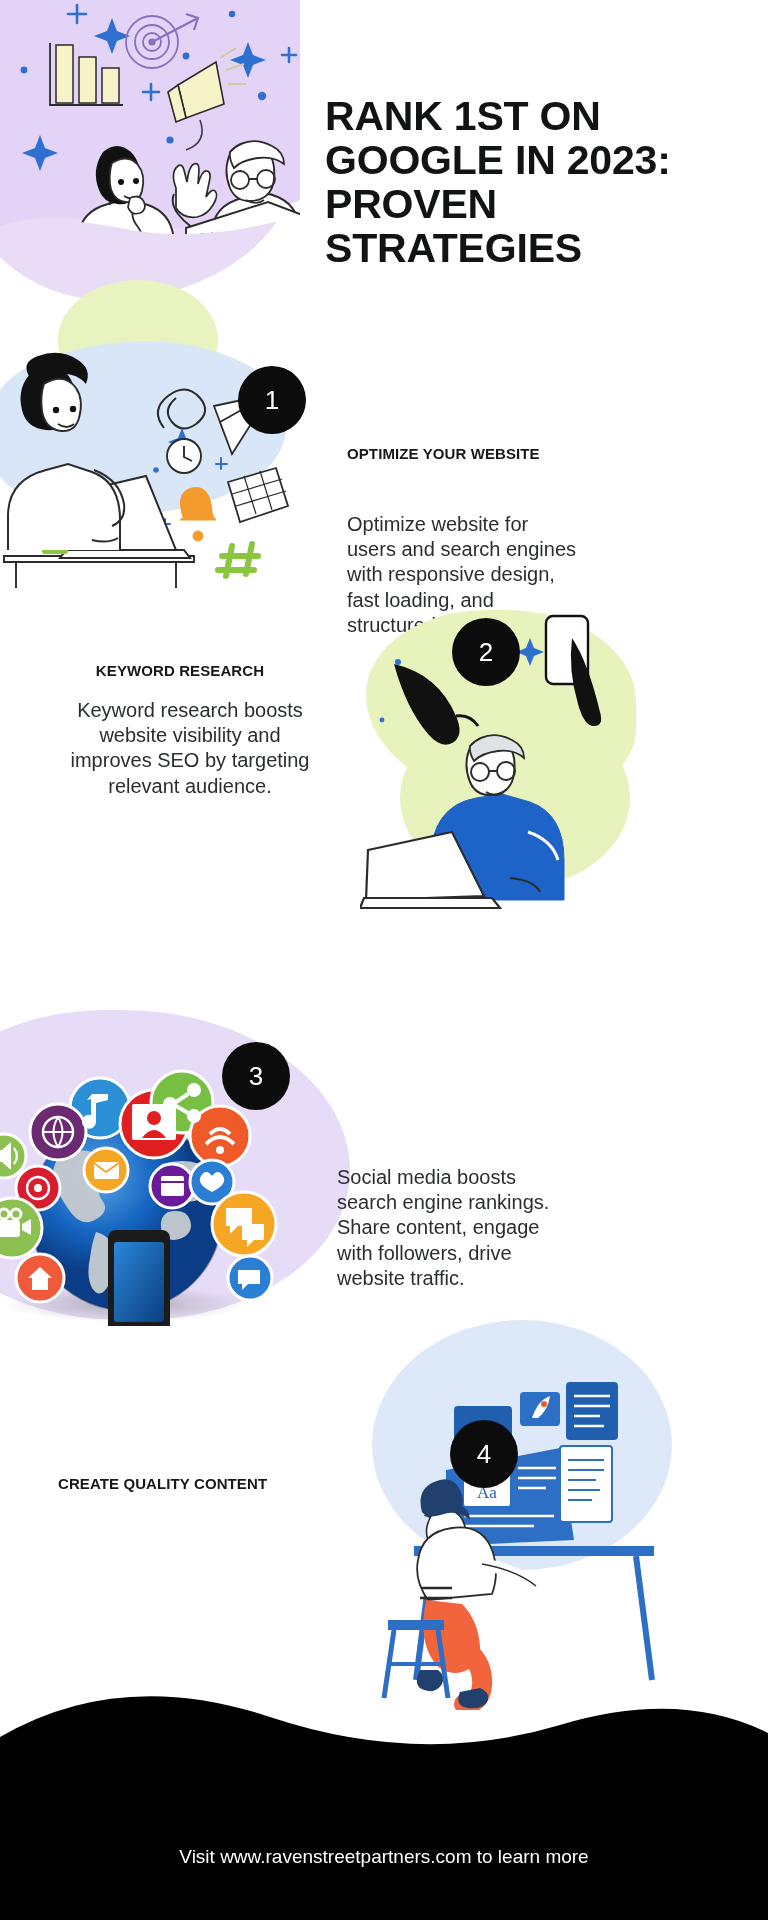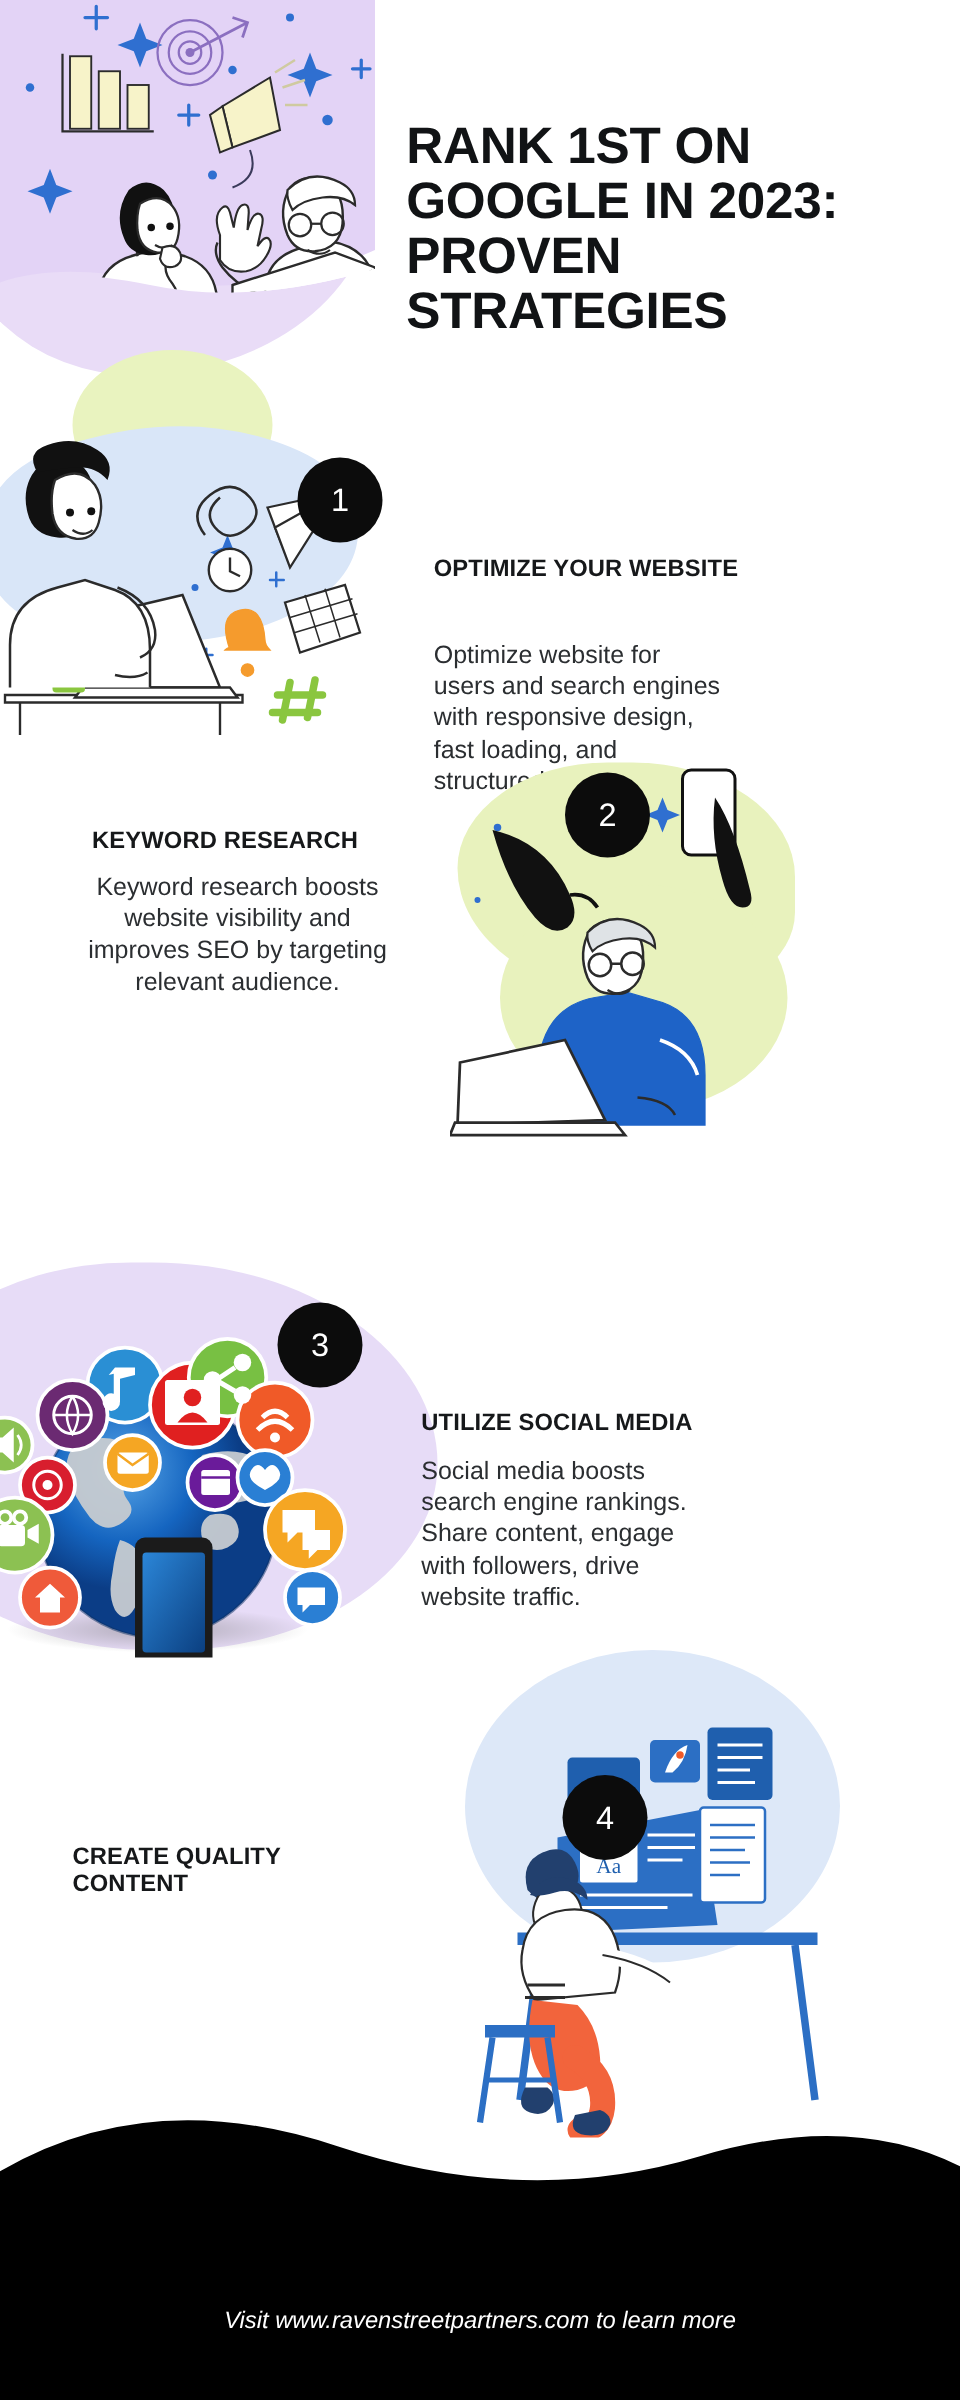--- a/index.html
+++ b/index.html
@@ -23,29 +23,29 @@
   }
 
   
   .section{position:absolute;left:0;width:768px;}
   .art{position:absolute;}
   .badge{
     position:absolute;width:68px;height:68px;border-radius:50%;
     background:#0c0c0c;color:#fff;display:flex;align-items:center;justify-content:center;
     font-size:26px;font-weight:500;z-index:40;
   }
-  .s-title{position:absolute;font-size:19px;font-weight:bold;color:#16181a;line-height:1.16;letter-spacing:0.1px;}
+  .s-title{position:absolute;font-size:15px;font-weight:bold;color:#16181a;line-height:1.16;letter-spacing:0.1px;}
   .s-body{position:absolute;font-size:20px;color:#2b2e31;line-height:1.26;}
   .right-align{text-align:center;}
 
   
   .blob{position:absolute;border-radius:50%;}
 
   
-  .footer{position:absolute;left:0;bottom:0;width:768px;height:235px;font-style:italic;}
+  .footer{position:absolute;left:0;bottom:0;width:768px;height:235px;}
   .footer-text{position:absolute;left:0;bottom:52px;width:768px;text-align:center;
     color:#ffffff;font-size:19px;}
   svg{display:block;}
 </style>
 </head>
 <body>
 
 <div class="page">
 
   <div class="header">
@@ -357,21 +357,20 @@
       </g>
 
       <g>
         <rect x="132" y="214" width="62" height="104" rx="8" fill="#1b1b1b"></rect>
         <rect x="138" y="226" width="50" height="80" rx="3" fill="url(#phoneg)"></rect>
         <rect x="152" y="310" width="22" height="4" rx="2" fill="#555"></rect>
       </g>
     </svg>
 
     <div class="badge" style="left:222px;top:32px;">3</div>
-    <div class="s-title" style="left:337px;top:118px;width:290px;">UTILIZE SOCIAL MEDIA</div>
     <div class="s-body" style="left:337px;top:155px;width:240px;">Social media boosts search engine rankings. Share content, engage with followers, drive website traffic.</div>
   </div>
 
   <div class="section" style="top:1330px;height:380px;">
     <div class="blob" style="left:372px;top:-10px;width:300px;height:250px;background:#dde8f8;border-radius:50%;"></div>
 
     <svg class="art" style="left:360px;top:-10px;width:300px;height:390px;" viewBox="0 0 300 390">
 
       <g>
         <rect x="94" y="86" width="58" height="44" rx="4" fill="#1f5fae"></rect>

